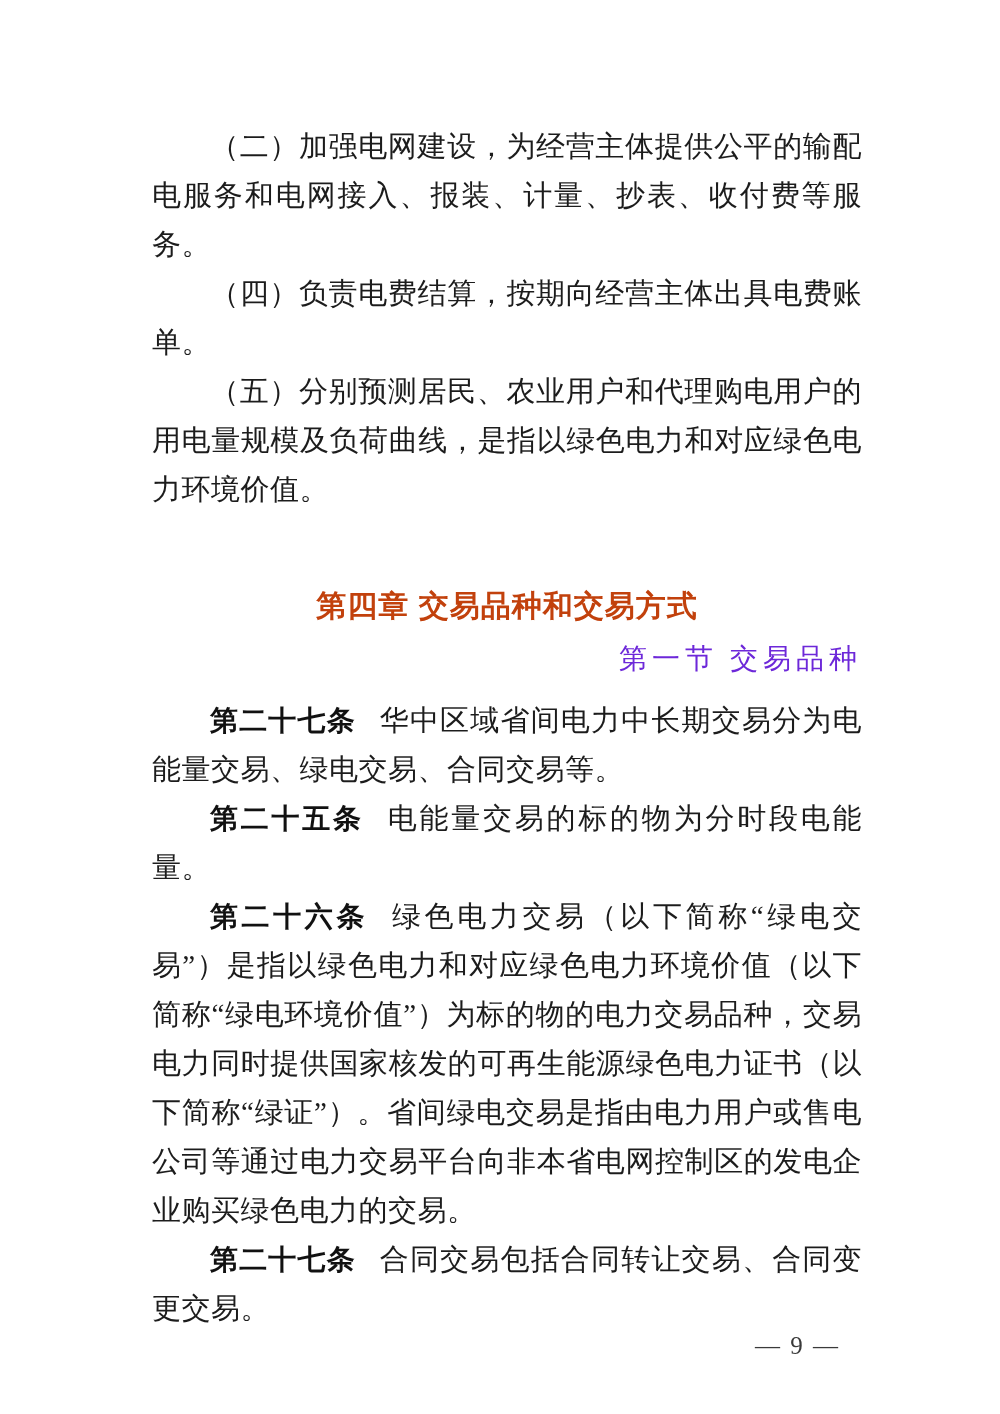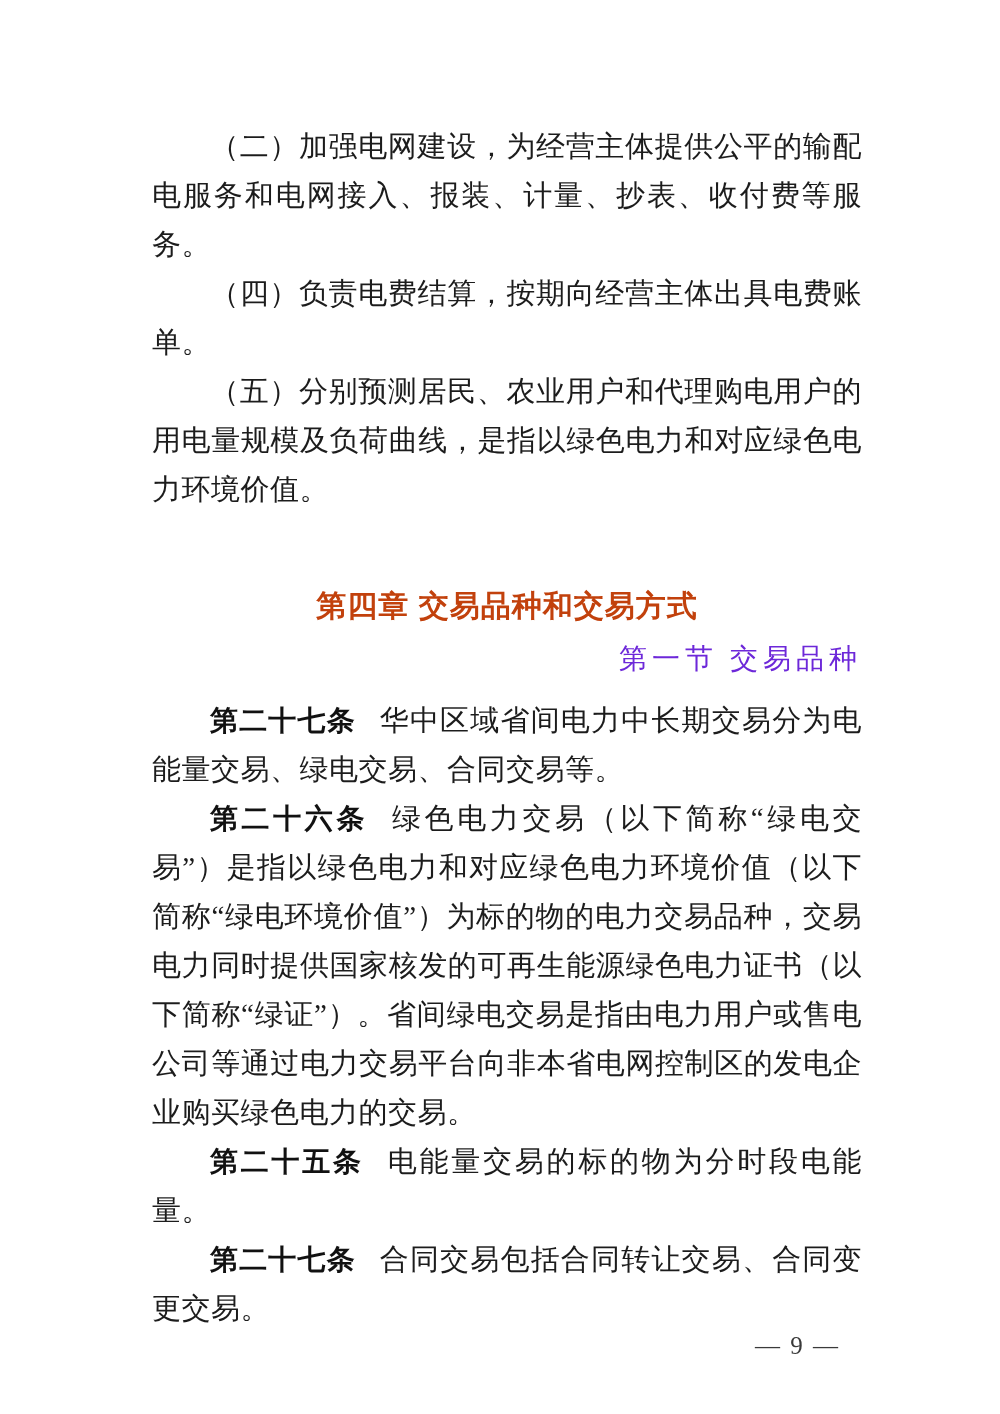--- a/index.html
+++ b/index.html
@@ -86,24 +86,24 @@
     <p class="body-para">（四）负责电费结算，按期向经营主体出具电费账单。</p>
     <p class="body-para">（五）分别预测居民、农业用户和代理购电用户的用电量规模及负荷曲线，是指以绿色电力和对应绿色电力环境价值。</p>
 
     <p class="chapter-title">第四章 交易品种和交易方式</p>
     <p class="section-title">第一节 交易品种</p>
 
     <p class="body-para">
       <span class="article-label">第二十七条</span><span>华中区域省间电力中长期交易分为电能量交易、绿电交易、合同交易等。</span>
     </p>
     <p class="body-para">
-      <span class="article-label">第二十六条</span><span>绿色电力交易（以下简称“绿电交易”）是指以绿色电力和对应绿色电力环境价值（以下简称“绿电环境价值”）为标的物的电力交易品种，交易电力同时提供国家核发的可再生能源绿色电力证书（以下简称“绿证”）。省间绿电交易是指由电力用户或售电公司等通过电力交易平台向非本省电网控制区的发电企业购买绿色电力的交易。</span>
+      <span class="article-label">第二十五条</span><span>电能量交易的标的物为分时段电能量。</span>
     </p>
     <p class="body-para">
-      <span class="article-label">第二十五条</span><span>电能量交易的标的物为分时段电能量。</span>
+      <span class="article-label">第二十六条</span><span>绿色电力交易（以下简称“绿电交易”）是指以绿色电力和对应绿色电力环境价值（以下简称“绿电环境价值”）为标的物的电力交易品种，交易电力同时提供国家核发的可再生能源绿色电力证书（以下简称“绿证”）。省间绿电交易是指由电力用户或售电公司等通过电力交易平台向非本省电网控制区的发电企业购买绿色电力的交易。</span>
     </p>
     <p class="body-para">
       <span class="article-label">第二十七条</span><span>合同交易包括合同转让交易、合同变更交易。</span>
     </p>
 
   </div>
 
   <div class="page-number">— 9 —</div>
 </div>
 

